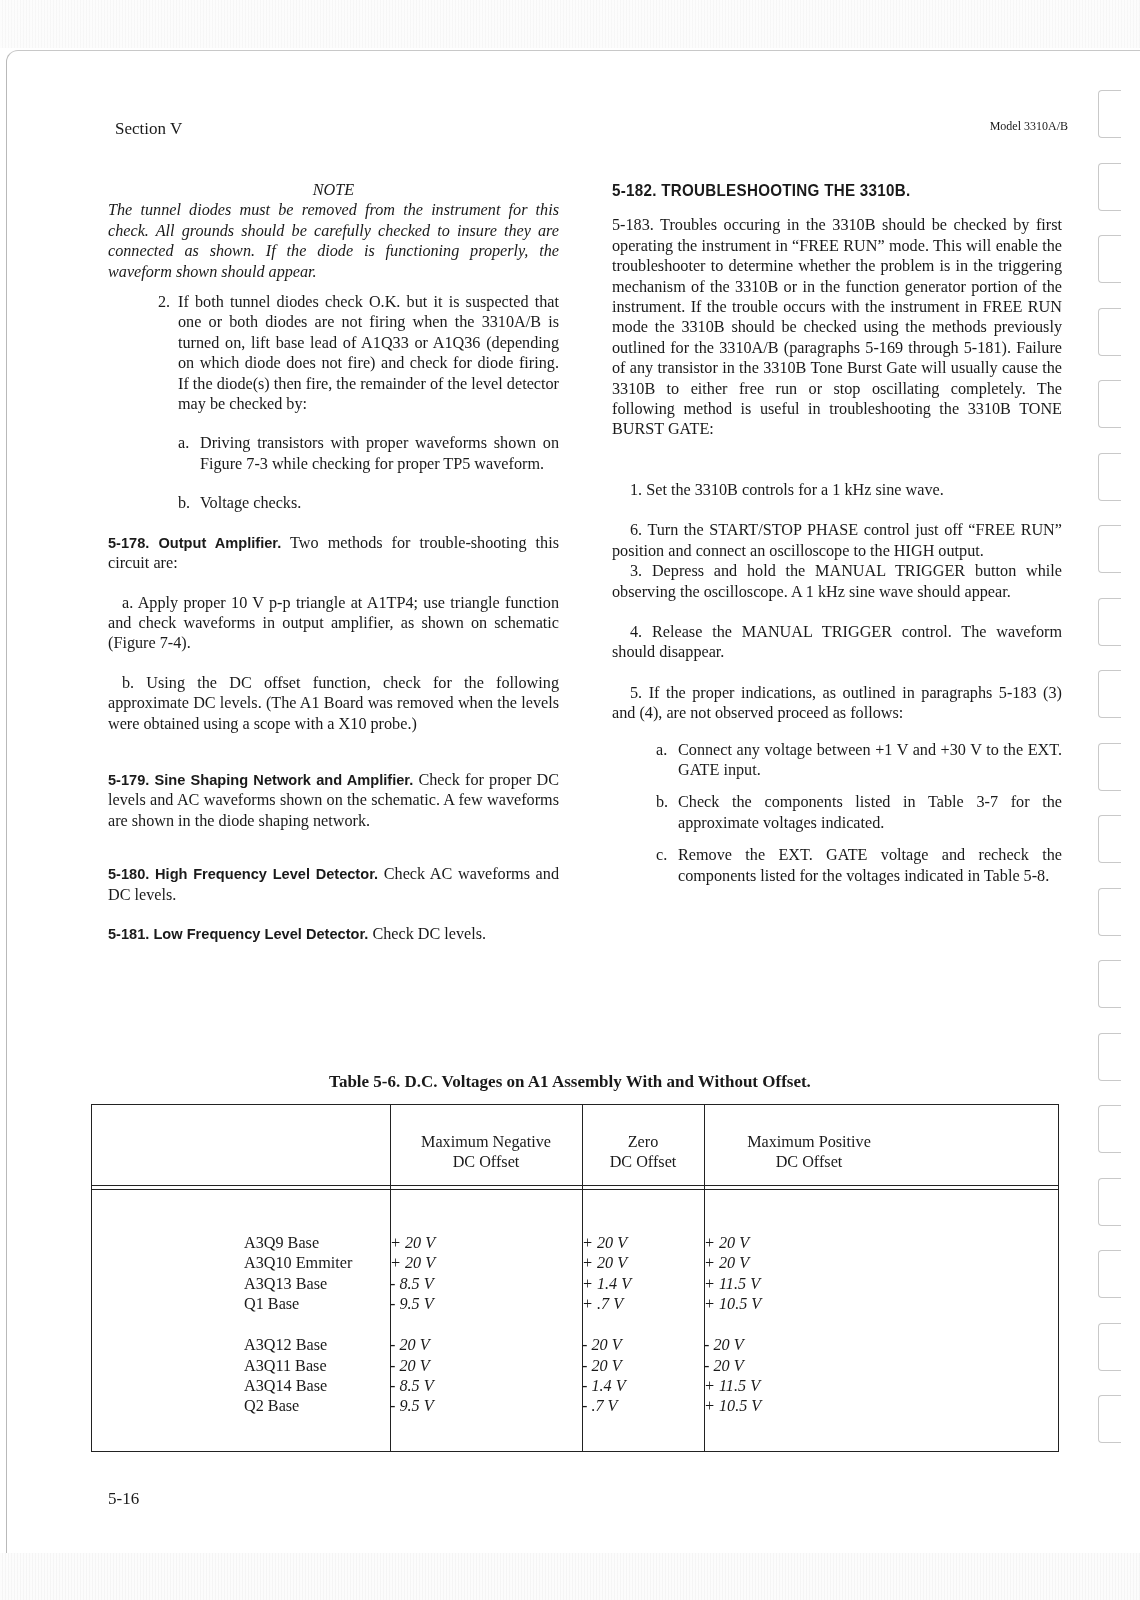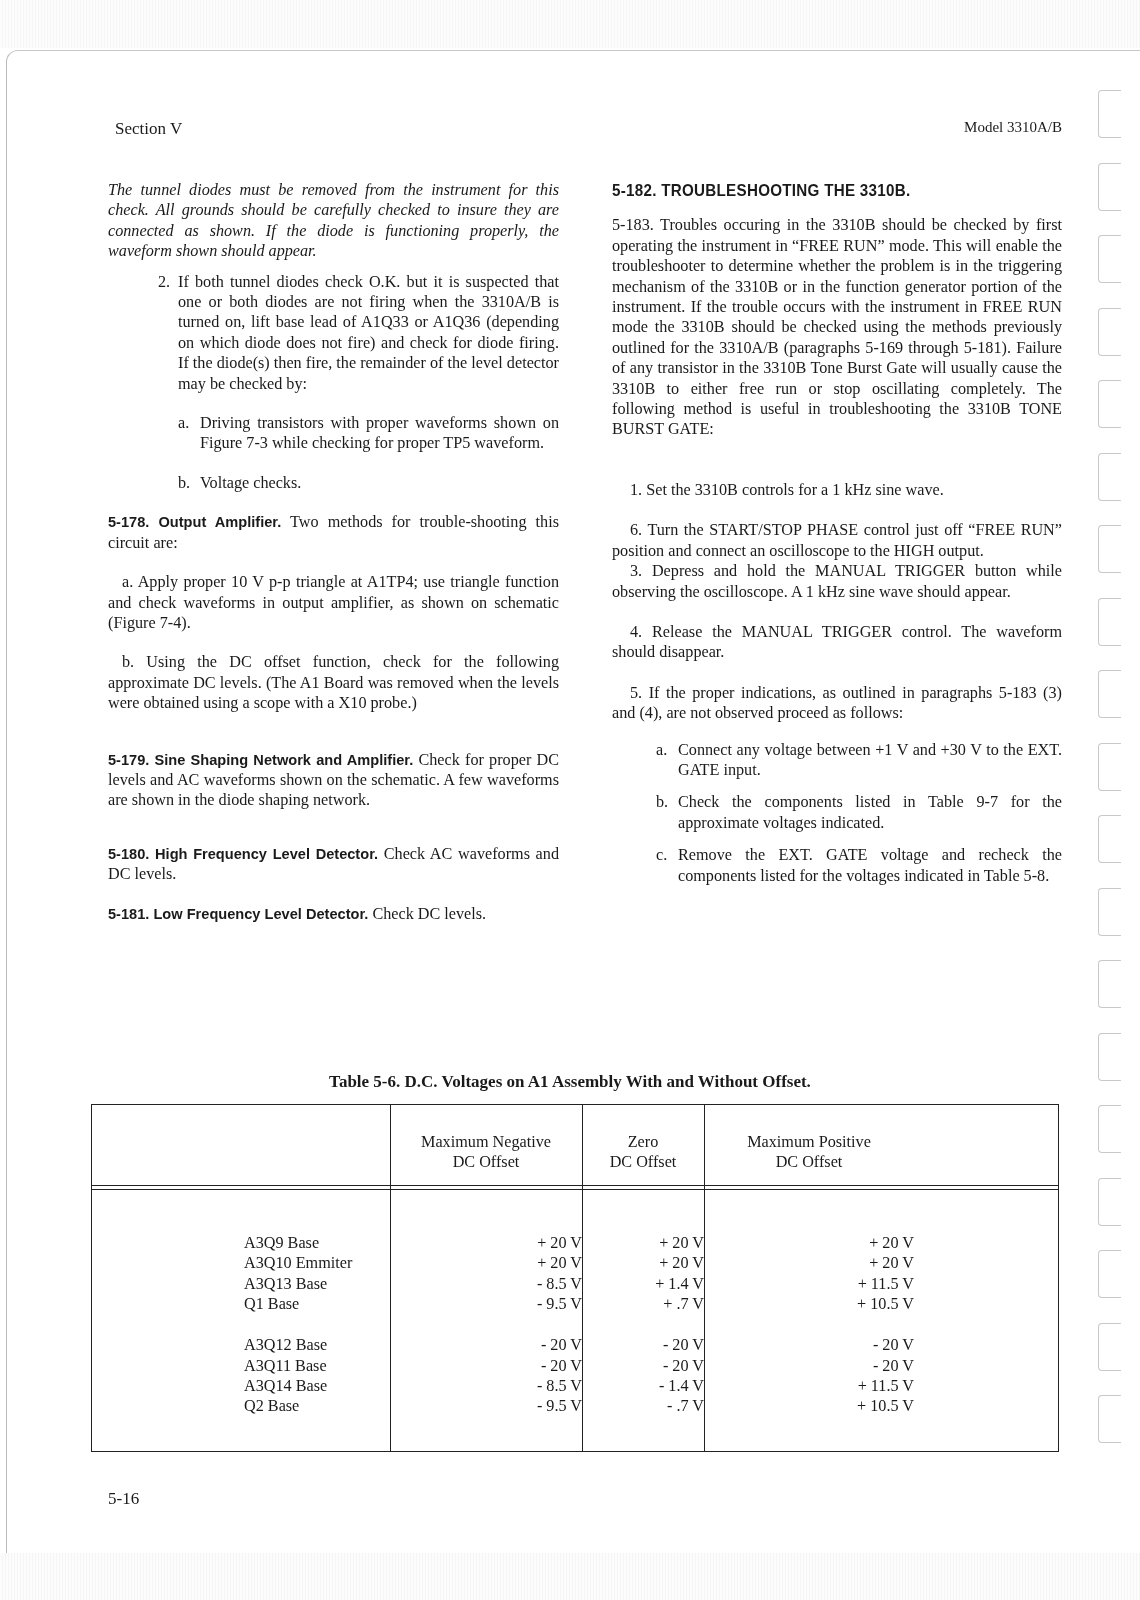--- a/index.html
+++ b/index.html
@@ -23,21 +23,21 @@
     border-left: 1.5px solid #b9b9b9; border-top: 1px solid #c8c8c8;
     border-top-left-radius: 12px;
   }
   .tabs { position: absolute; left: 1098px; top: 80px; width: 20px; }
   .tab {
     position: absolute; left: 0; width: 22px; height: 46px;
     border: 1px solid #c9c9c9; border-right: none; border-radius: 4px 0 0 4px;
   }
 
   .header-left { position: absolute; left: 115px; top: 119px; font-size: 17px; }
-  .header-right { position: absolute; right: 78px; top: 119px; font-size: 15px; }
+  .header-right { position: absolute; right: 72px; top: 119px; font-size: 12px; }
 
   .col { position: absolute; font-size: 16.2px; line-height: 20.4px; }
   .col-left { left: 108px; top: 180px; width: 451px; }
   .col-right { left: 612px; top: 180px; width: 450px; }
   .just { text-align: justify; }
   .note-title { text-align: center; font-style: italic; margin: 0; }
   .note-body { font-style: italic; margin: 0; }
   p { margin: 0; }
   .sans-bold { font-family: "Liberation Sans", "DejaVu Sans", sans-serif; font-weight: bold; font-size: 14.6px; }
   .heading-caps {
@@ -61,21 +61,21 @@
   .hdbl {
     position: absolute; left: 0; right: 0; top: 80px; height: 3px;
     border-top: 1.4px solid #222; border-bottom: 1.4px solid #222;
   }
   .th {
     position: absolute; top: 27px; font-size: 16.2px; line-height: 20.4px; text-align: center;
   }
   .cell-col { position: absolute; font-size: 16.2px; line-height: 20.4px; }
   .cell-col div { white-space: nowrap; }
   .gap { height: 20.6px; }
-  .center { text-align: right; }
+  .center { text-align: left; font-style: italic; }
   .page-number { position: absolute; left: 108px; top: 1489px; font-size: 17px; }
 </style>
 </head>
 <body>
 
 <div class="scan-top"></div>
 <div class="scan-bottom"></div>
 <div class="page-edge"></div>
 
 <div class="tabs" id="tabs">
@@ -97,20 +97,21 @@
     <div class="tab" style="top: 1097.5px;"></div>
     <div class="tab" style="top: 1170px;"></div>
     <div class="tab" style="top: 1242.5px;"></div>
     <div class="tab" style="top: 1315px;"></div>
   </div>
 
 <div class="header-left">Section V</div>
 <div class="header-right">Model 3310A/B</div>
 
 <div class="col col-left">
+  <p class="note-title">NOTE</p>
   <p class="note-body just">The tunnel diodes must be removed from the instrument for this check. All grounds should be carefully checked to insure they are connected as shown. If the diode is functioning properly, the waveform shown should appear.</p>
 
   <div class="hang" style="margin-top:10px; margin-left:50px;">
     <span class="lbl" style="width:20px">2.</span>
     <span class="txt">If both tunnel diodes check O.K. but it is suspected that one or both diodes are not firing when the 3310A/B is turned on, lift base lead of A1Q33 or A1Q36 (depending on which diode does not fire) and check for diode firing. If the diode(s) then fire, the remainder of the level detector may be checked by:</span>
   </div>
   <div class="hang" style="margin-top:19px; margin-left:70px;">
     <span class="lbl" style="width:22px">a.</span>
     <span class="txt">Driving transistors with proper waveforms shown on Figure 7-3 while checking for proper TP5 waveform.</span>
   </div>
@@ -137,21 +138,21 @@
   <p class="just" style="text-indent:18px;">3.  Depress and hold the MANUAL TRIGGER button while observing the oscilloscope. A 1 kHz sine wave should appear.</p>
   <p class="just" style="margin-top:20px; text-indent:18px;">4.  Release the MANUAL TRIGGER control. The waveform should disappear.</p>
   <p class="just" style="margin-top:20px; text-indent:18px;">5.  If the proper indications, as outlined in paragraphs 5-183 (3) and (4), are not observed proceed as follows:</p>
 
   <div class="hang" style="margin-top:16px; margin-left:44px;">
     <span class="lbl" style="width:22px">a.</span>
     <span class="txt">Connect any voltage between +1 V and +30 V to the EXT. GATE input.</span>
   </div>
   <div class="hang" style="margin-top:12px; margin-left:44px;">
     <span class="lbl" style="width:22px">b.</span>
-    <span class="txt">Check the components listed in Table 9-7 for the approximate voltages indicated.</span>
+    <span class="txt">Check the components listed in Table 3-7 for the approximate voltages indicated.</span>
   </div>
   <div class="hang" style="margin-top:12px; margin-left:44px;">
     <span class="lbl" style="width:22px">c.</span>
     <span class="txt">Remove the EXT. GATE voltage and recheck the components listed for the voltages indicated in Table 5-8.</span>
   </div>
 </div>
 
 <div class="table-caption">Table 5-6.  D.C. Voltages on A1 Assembly With and Without Offset.</div>
 
 <div class="tbl">

